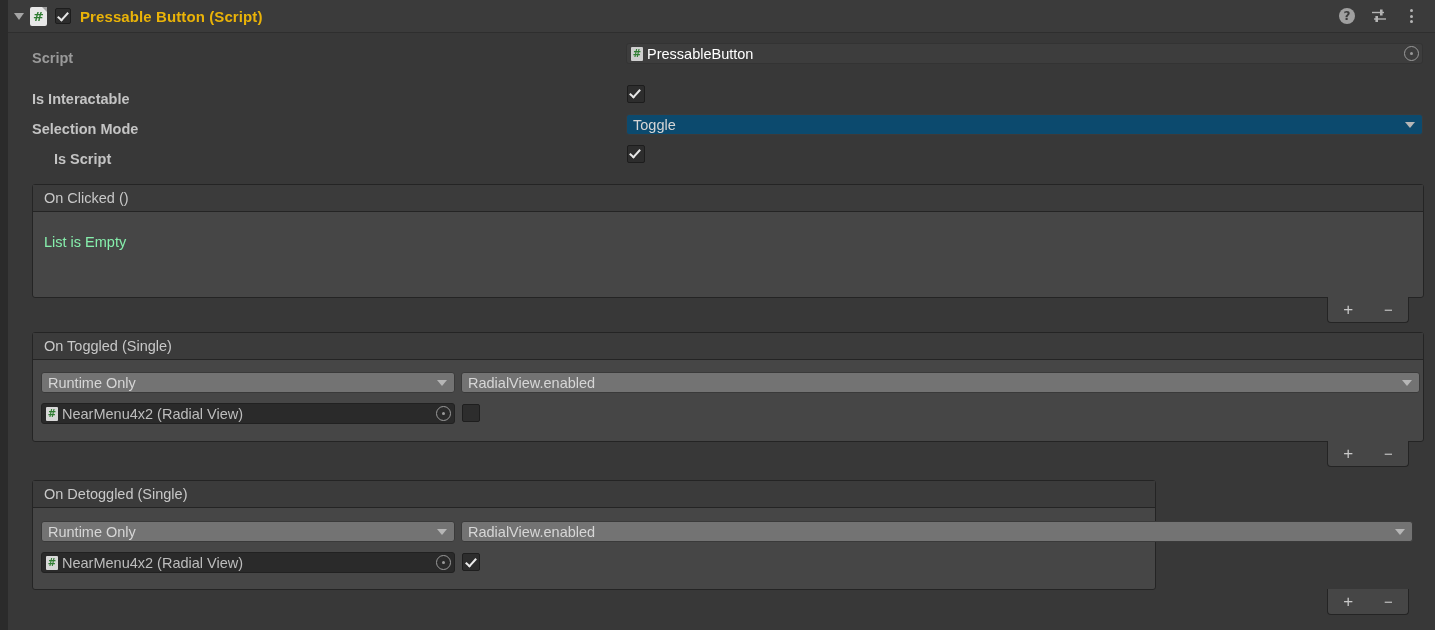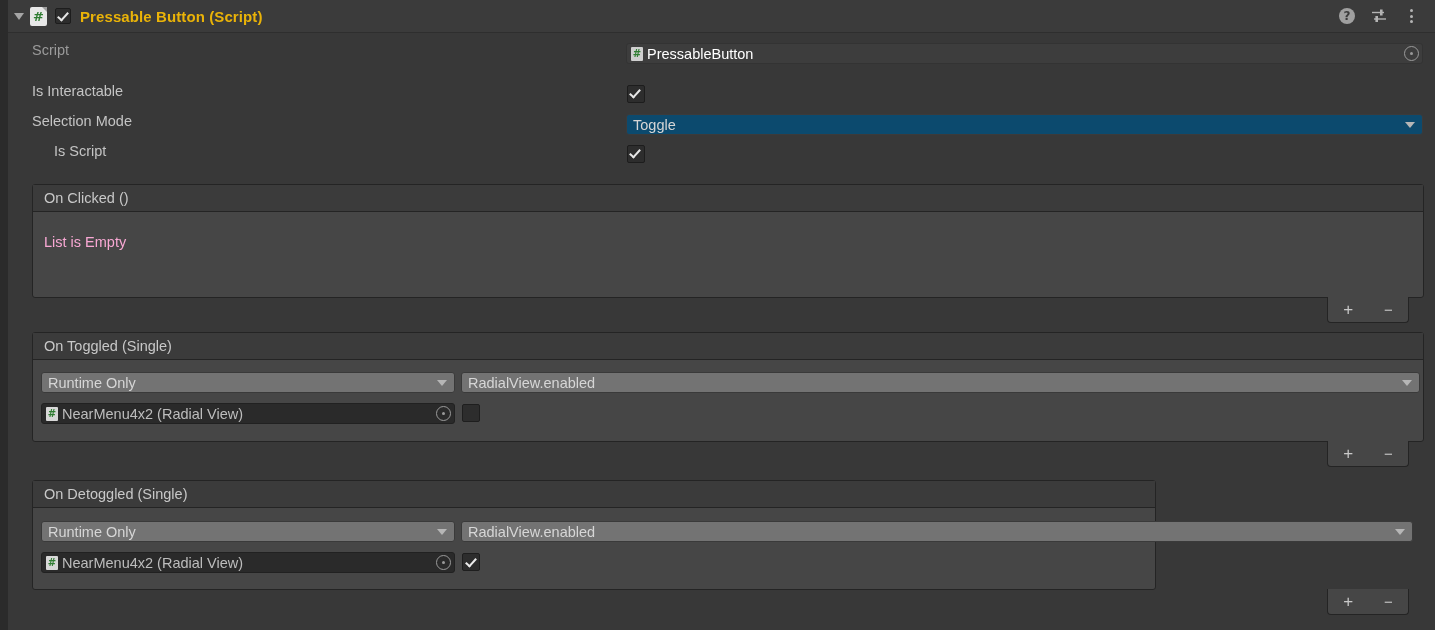--- a/index.html
+++ b/index.html
@@ -53,21 +53,21 @@
 
   .hdr-icons{margin-left:auto;display:flex;align-items:center;gap:16px;padding-right:16px;}
   .ico{width:16px;height:16px;position:relative;}
   .ico-help{border-radius:50%;background:#a0a0a0;color:#3b3b3b;font-size:12px;font-weight:bold;
     display:flex;align-items:center;justify-content:center;line-height:1;font-family:"DejaVu Sans",sans-serif;}
   .ico-preset svg{display:block;}
   .ico-menu{display:flex;flex-direction:column;align-items:center;justify-content:center;gap:2.5px;}
   .ico-menu i{width:3px;height:3px;border-radius:50%;background:#b4b4b4;display:block;}
 
   
-  .row{position:absolute;left:8px;height:24px;display:flex;align-items:flex-start;}
+  .row{position:absolute;left:8px;height:24px;display:flex;align-items:flex-end;font-weight:bold;}
   .lbl{color:#c4c4c4;font-size:14.5px;}
   .lbl.dim{color:#9a9a9a;}
 
   
   .objfield{
     position:absolute;height:21px;background:#2a2a2a;border:1px solid #212121;border-radius:3px;
     box-sizing:border-box;display:flex;align-items:center;padding-left:4px;
   }
   .objfield.disabled{background:#3d3d3d;border-color:#333;}
   .objfield .obj-txt{margin-left:4px;font-size:14.5px;color:#bdbdbd;white-space:nowrap;overflow:hidden;}
@@ -98,21 +98,21 @@
   
   .evt{
     position:absolute;left:32px;box-sizing:border-box;
     border:1px solid #242424;border-radius:3px;background:#464646;
   }
   .evt-hdr{
     height:26px;background:#3b3b3b;border-bottom:1px solid #242424;
     display:flex;align-items:center;padding-left:11px;color:#c8c8c8;font-size:14.5px;
   }
   .evt-body{position:relative;}
-  .empty-txt{position:absolute;left:11px;top:22px;color:#f9a8d4;font-size:14.5px;}
+  .empty-txt{position:absolute;left:11px;top:22px;color:#86efac;font-size:14.5px;}
 
   
   .evt-foot{
     position:absolute;height:26px;width:82px;background:#464646;
     border:1px solid #242424;border-top:none;border-bottom-left-radius:4px;border-bottom-right-radius:4px;
     box-sizing:border-box;display:flex;align-items:center;justify-content:space-around;
   }
   .evt-foot span{color:#c9c9c9;font-size:17px;line-height:1;user-select:none;}
   .evt-foot .minus{font-size:15px;}
 

